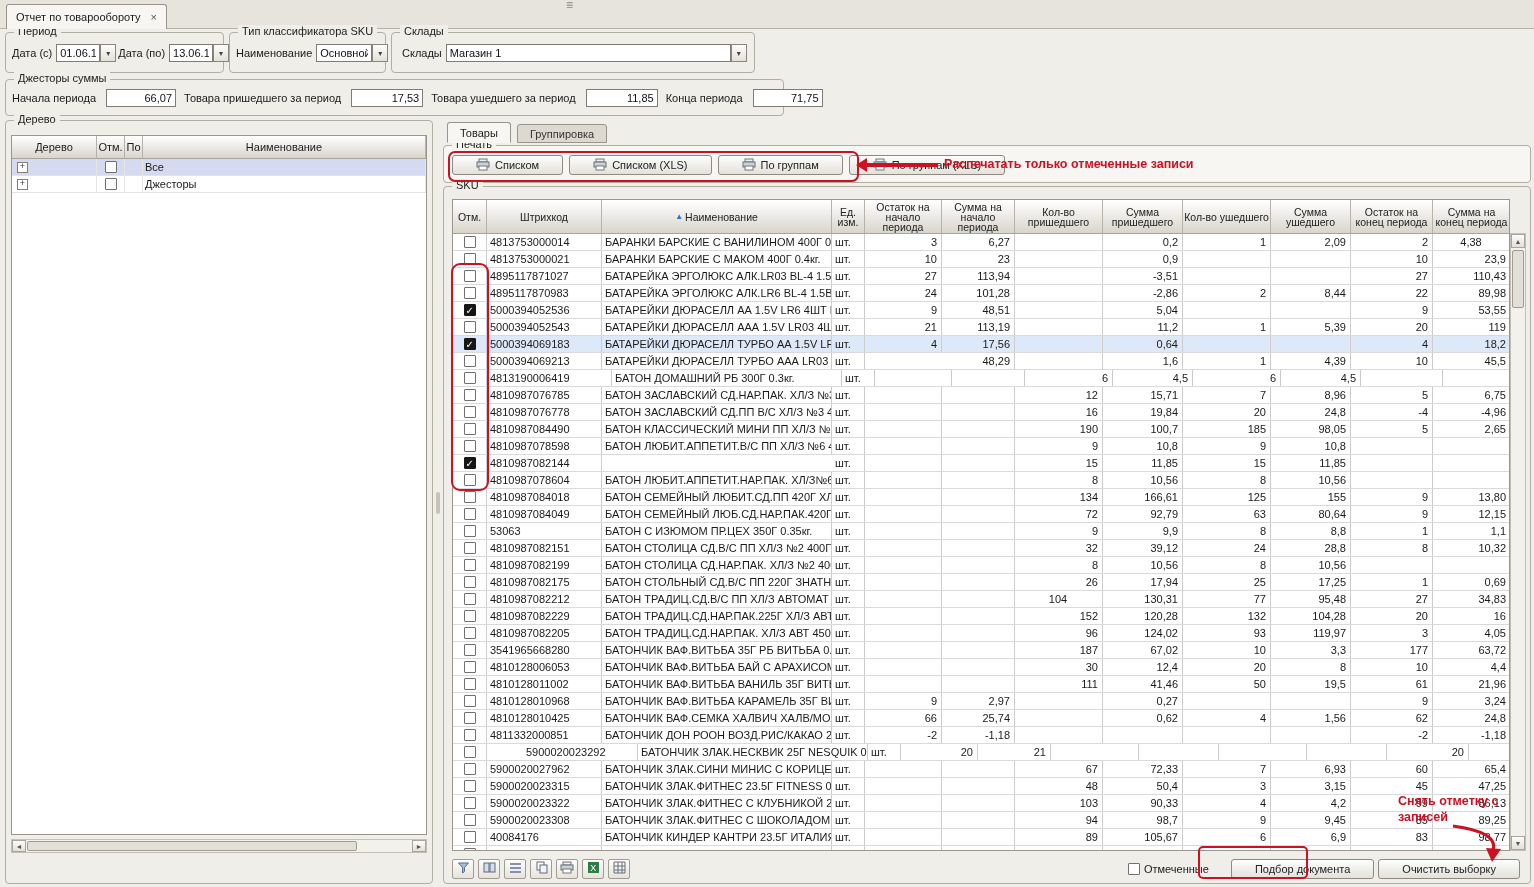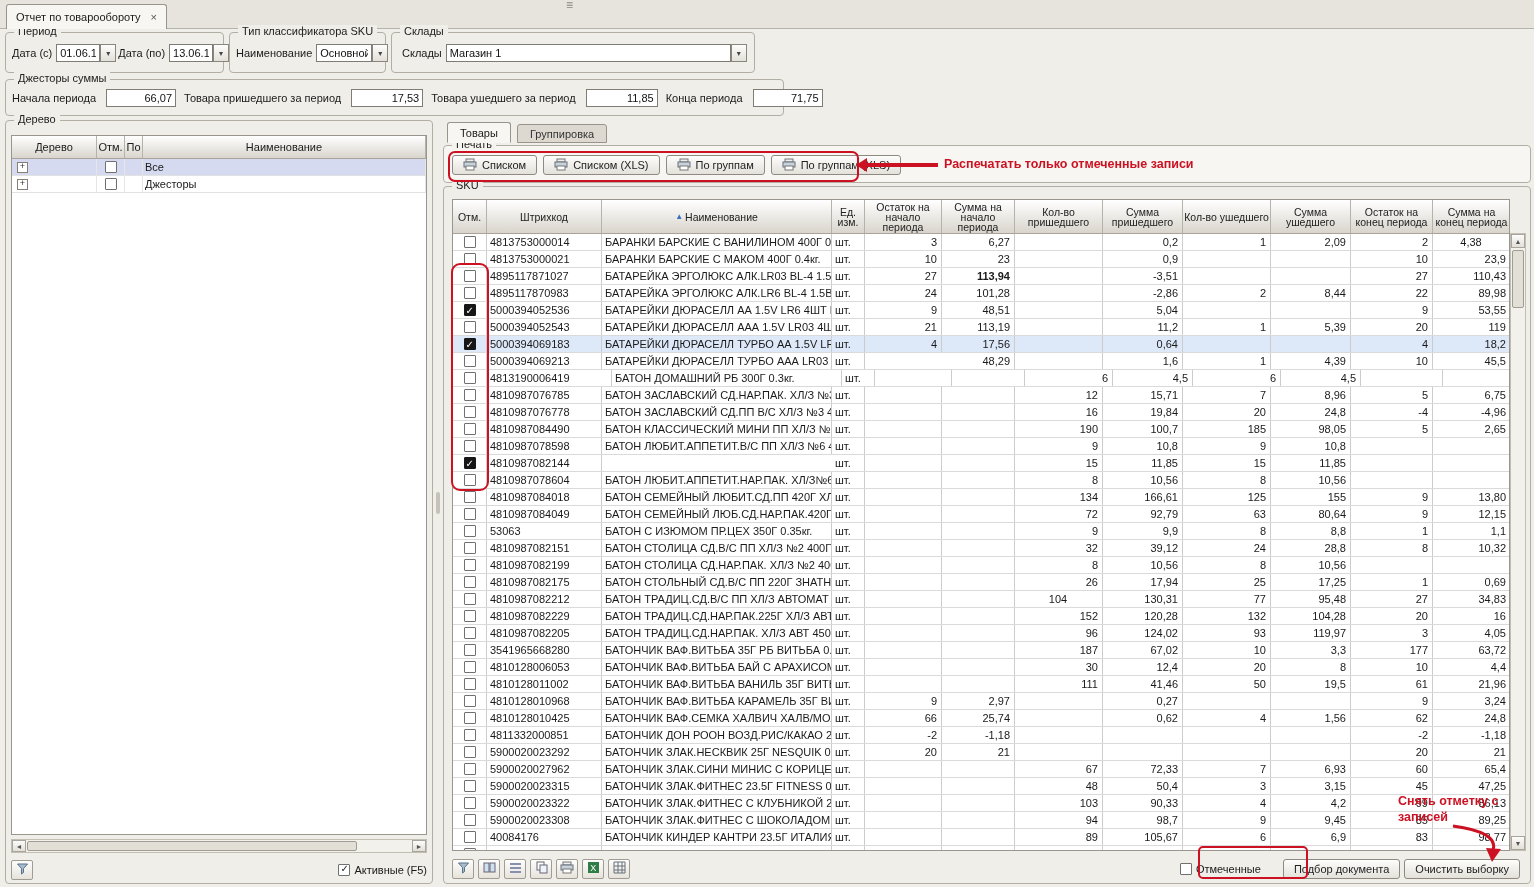--- a/index.html
+++ b/index.html
@@ -18,21 +18,21 @@
   .groupbox{position:absolute;border:1px solid #b2aea4;border-radius:4px;box-sizing:border-box}
   .gb-legend{position:absolute;top:-8px;left:8px;background:#f0eee9;padding:0 4px;color:#222;white-space:nowrap}
   .row{position:absolute;display:flex;align-items:center}
   .lbl{margin:0 4px 0 2px;white-space:nowrap}
   .inp{height:18px;border:1px solid #7f7c76;background:#fff;font:11px "Liberation Sans",sans-serif;
        padding:0 3px;box-sizing:border-box;color:#111}
   .inp.num{text-align:right}
   .mini{width:16px;height:18px;border:1px solid #8a867e;background:linear-gradient(#fdfdfc,#e3e0d8);
         font-size:8px;color:#444;padding:0;display:inline-flex;align-items:center;justify-content:center;box-sizing:border-box}
   .inputwrap{display:inline-flex}
-  .btn{height:20px;padding:0 10px;border:1px solid #8e8a82;border-radius:3px;white-space:nowrap;
+  .btn{height:20px;padding:0 23px;border:1px solid #8e8a82;border-radius:3px;white-space:nowrap;
        background:linear-gradient(#fdfdfc,#e4e1da);font:11px "Liberation Sans",sans-serif;color:#222;
        display:inline-flex;align-items:center;gap:5px}
   
   .cb{width:12px;height:12px;border:1px solid #707070;background:#fff;display:inline-block;position:relative;
       box-sizing:border-box;border-radius:1px;flex:none}
   .cb.checked{background:#161616;border-color:#161616}
   .cb.checked::after{content:"✓";position:absolute;left:1px;top:-2px;color:#fff;font-size:10px;font-weight:bold}
   .cb.checked-light::after{content:"✓";position:absolute;left:1px;top:-2px;color:#222;font-size:10px;font-weight:bold}
   
   .tree-area{position:absolute;left:5px;top:14px;width:416px;height:700px;background:#fff;border:1px solid #9a968e;
@@ -175,32 +175,20 @@
           <div class="t-cell" style="flex: 1 1 0%;">Джесторы</div>
         </div>
       </div>
   </div>
 
   <div class="sbar" style="left:5px;top:718px;width:416px;height:14px">
     <div class="sb-btn" style="position:absolute;left:0;top:0;width:14px;height:12px">◄</div>
     <div class="sb-btn" style="position:absolute;right:0;top:0;width:14px;height:12px">►</div>
     <div class="sb-thumb" style="left:15px;top:1px;width:330px;height:10px"></div>
   </div>
-  <div class="tree-footer">
-    <button class="tool-btn">
-        <span id="tree-filter-icon"><svg width="13" height="13" viewBox="0 0 13 13">
-            <path d="M1.5 2 h10 l-4 4.5 v4 l-2 1.5 v-5.5 Z" fill="#aabccd" stroke="#55708a"></path>
-          </svg></span>
-      </button>
-    <span style="flex:1"></span>
-    <span class="chk-label">
-      <span class="cb checked-light"></span>
-      <span>Активные (F5)</span>
-    </span>
-  </div>
 </div>
 
 <div id="splitgrip"></div>
 
 <div class="rtab active" style="left:447px;top:122px">
   <span>Товары</span>
 </div>
 <div class="rtab inactive" style="left:517px;top:122px">
   <span>Группировка</span>
 </div>
@@ -319,21 +307,21 @@
           <div class="cell num" style="width: 78px;">23,9</div>
         </div>
         <div class="trow">
           <div class="cell cb-cell" style="width: 34px;">
             <span class="cb"></span>
           </div>
           <div class="cell" style="width: 115px;">4895117871027</div>
           <div class="cell" style="width: 230px;">БАТАРЕЙКА ЭРГОЛЮКС АЛК.LR03 BL-4 1.5В</div>
           <div class="cell" style="width: 33px;">шт.</div>
           <div class="cell num" style="width: 77px;">27</div>
-          <div class="cell num" style="width: 73px; font-weight: bold;">113,94</div>
+          <div class="cell num" style="width: 73px;">113,94</div>
           <div class="cell num" style="width: 88px;"></div>
           <div class="cell num" style="width: 80px;">-3,51</div>
           <div class="cell num" style="width: 88px;"></div>
           <div class="cell num" style="width: 80px;"></div>
           <div class="cell num" style="width: 82px;">27</div>
           <div class="cell num" style="width: 78px;">110,43</div>
         </div>
         <div class="trow">
           <div class="cell cb-cell" style="width: 34px;">
             <span class="cb"></span>
@@ -763,21 +751,21 @@
           <div class="cell num" style="width: 80px;"></div>
           <div class="cell num" style="width: 88px;"></div>
           <div class="cell num" style="width: 80px;"></div>
           <div class="cell num" style="width: 82px;">-2</div>
           <div class="cell num" style="width: 78px;">-1,18</div>
         </div>
         <div class="trow">
           <div class="cell cb-cell" style="width: 34px;">
             <span class="cb"></span>
           </div>
-          <div class="cell" style="width: 115px;">5900020023292</div>
+          <div class="cell" style="width: 115px; margin-left: 36px;">5900020023292</div>
           <div class="cell" style="width: 230px;">БАТОНЧИК ЗЛАК.НЕСКВИК 25Г NESQUIK 0.</div>
           <div class="cell" style="width: 33px;">шт.</div>
           <div class="cell num" style="width: 77px;">20</div>
           <div class="cell num" style="width: 73px;">21</div>
           <div class="cell num" style="width: 88px;"></div>
           <div class="cell num" style="width: 80px;"></div>
           <div class="cell num" style="width: 88px;"></div>
           <div class="cell num" style="width: 80px;"></div>
           <div class="cell num" style="width: 82px;">20</div>
           <div class="cell num" style="width: 78px;">21</div>

